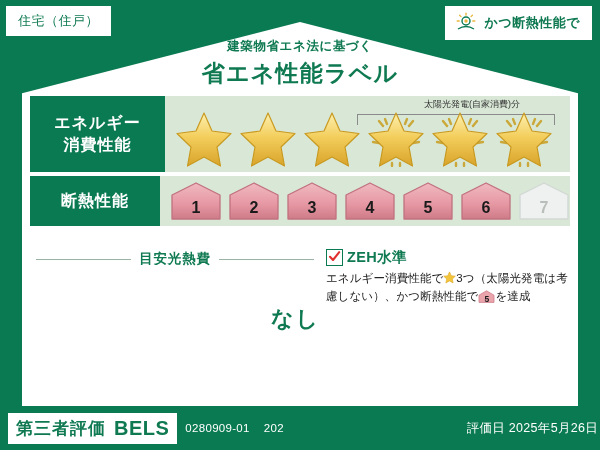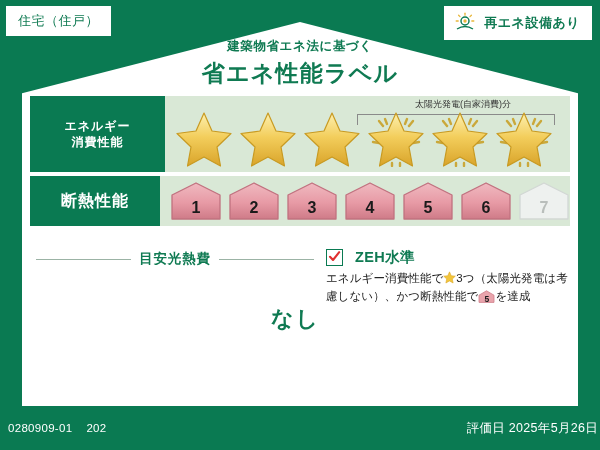--- a/index.html
+++ b/index.html
@@ -57,42 +57,42 @@
   }
   .title-main{
     font-size:23px;font-weight:bold;color:#0f7a52;letter-spacing:1.2px;
   }
   
   .perf-rows{position:absolute;left:30px;top:96px;width:540px;z-index:16;}
   .perf-row{display:flex;align-items:stretch;margin-bottom:4px;}
   .perf-label{
     width:135px;min-height:76px;background:#0a7a52;color:#fff;
     display:flex;flex-direction:column;align-items:center;justify-content:center;
-    font-size:12px;font-weight:bold;line-height:1.35;letter-spacing:1px;
+    font-size:16px;font-weight:bold;line-height:1.35;letter-spacing:1px;
   }
   .perf-row.insul .perf-label{min-height:50px;font-size:16px;}
   .perf-value{
     flex:1;background:#d9e8d6;position:relative;
     display:flex;align-items:center;
   }
   
   .stars{display:flex;align-items:flex-end;gap:2px;padding-left:8px;margin-top:8px;}
   .star-cell{position:relative;width:62px;height:58px;}
   .star-svg{width:62px;height:58px;display:block;}
   
   .solar-bracket{
     position:absolute;left:192px;top:6px;width:196px;height:22px;
     pointer-events:none;
   }
   .solar-bracket .bk{
     position:absolute;left:0;top:12px;width:100%;height:10px;
     border:1.5px solid #8a8a8a;border-bottom:none;
   }
   .solar-bracket .bl{
-    position:absolute;left:8px;top:-4px;width:100%;text-align:center;
+    position:absolute;left:17px;top:-4px;width:100%;text-align:center;
     font-size:9px;color:#333;white-space:nowrap;background:#d9e8d6;
   }
   
   .ins-badges{display:flex;align-items:center;gap:6px;padding-left:10px;}
   .ins-badge{
     position:relative;width:52px;height:40px;
     display:flex;align-items:flex-end;justify-content:center;
     padding-bottom:4px;box-sizing:border-box;
   }
   .ins-badge svg{position:absolute;left:0;top:0;width:52px;height:40px;}
@@ -108,21 +108,21 @@
   .cost-box{width:290px;padding-top:4px;}
   .cost-head{display:flex;align-items:center;gap:8px;padding:0 6px;}
   .cost-head .line{flex:1;height:1px;background:#9bb3a5;}
   .cost-head .t{font-size:13.5px;font-weight:bold;color:#0f7a52;letter-spacing:0.8px;white-space:nowrap;}
   .cost-val{
     text-align:right;font-size:22px;font-weight:bold;color:#0f7a52;
     margin-top:36px;letter-spacing:2px;
   }
   .checks{flex:1;padding-left:6px;padding-top:2px;}
   .check-item{margin-bottom:9px;}
-  .check-title{display:flex;align-items:center;gap:12px;}
+  .check-title{display:flex;align-items:center;gap:4px;}
   .cbox{
     width:15px;height:15px;border:1.5px solid #0a7a52;background:#fff;
     position:relative;flex:0 0 auto;
   }
   .cbox svg{position:absolute;left:1px;top:0px;width:13px;height:13px;}
   .check-title .ct{font-size:14.5px;font-weight:bold;color:#0f7a52;letter-spacing:0.4px;white-space:nowrap;}
   .zeh-logo{display:inline-flex;align-items:center;margin-left:2px;}
   .zeh-logo svg{width:34px;height:20px;display:block;}
   .zeh-tm{font-size:5px;color:#0a7a52;border:0.5px solid #0a7a52;padding:0 1px;margin-left:1px;}
   .check-desc{
@@ -173,21 +173,21 @@
         <g stroke="#e8b63a" stroke-width="1.3" stroke-linecap="round">
           <line x1="12" y1="2.2" x2="12" y2="4.2"></line>
           <line x1="5.6" y1="4.2" x2="7" y2="5.6"></line>
           <line x1="18.4" y1="4.2" x2="17" y2="5.6"></line>
           <line x1="3.2" y1="10" x2="5.2" y2="10"></line>
           <line x1="20.8" y1="10" x2="18.8" y2="10"></line>
         </g>
         <path d="M4 18 Q12 13 20 18" fill="none" stroke="#0a7a52" stroke-width="1.4"></path>
       </svg>
     </span>
-    <span class="txt">再エネ設備あり</span>
+    <span class="txt">かつ断熱性能で</span>
   </div>
 
   <div class="title-wrap">
     <div class="title-sub">建築物省エネ法に基づく</div>
     <div class="title-main">省エネ性能ラベル</div>
   </div>
 
   <div class="perf-rows">
 
     <div class="perf-row energy">
@@ -440,18 +440,22 @@
               </svg></span><span>3つ（太陽光発電は考慮しない）、かつ断熱性能で</span><span class="inline-badge"><svg viewBox="0 0 17 13">
                 <path d="M1 5.2 L8.5 0.8 L16 5.2 L16 12.4 L1 12.4 Z" fill="#e9a4ac" stroke="#cf7f8a" stroke-width="0.8"></path>
               </svg><b>5</b></span><span>を達成</span></div>
       </div>
 
 
     </div>
   </div>
 
   <div class="footer">
+    <div class="bels-box">
+      <span class="jp">第三者評価</span>
+      <span class="en">BELS</span>
+    </div>
     <span class="bels-no">0280909-01</span>
     <span class="bels-no2">202</span>
     <span class="eval-date"><span>評価日</span> <span>2025年5月26日</span></span>
   </div>
 
 </div>
 
 </body></html>

